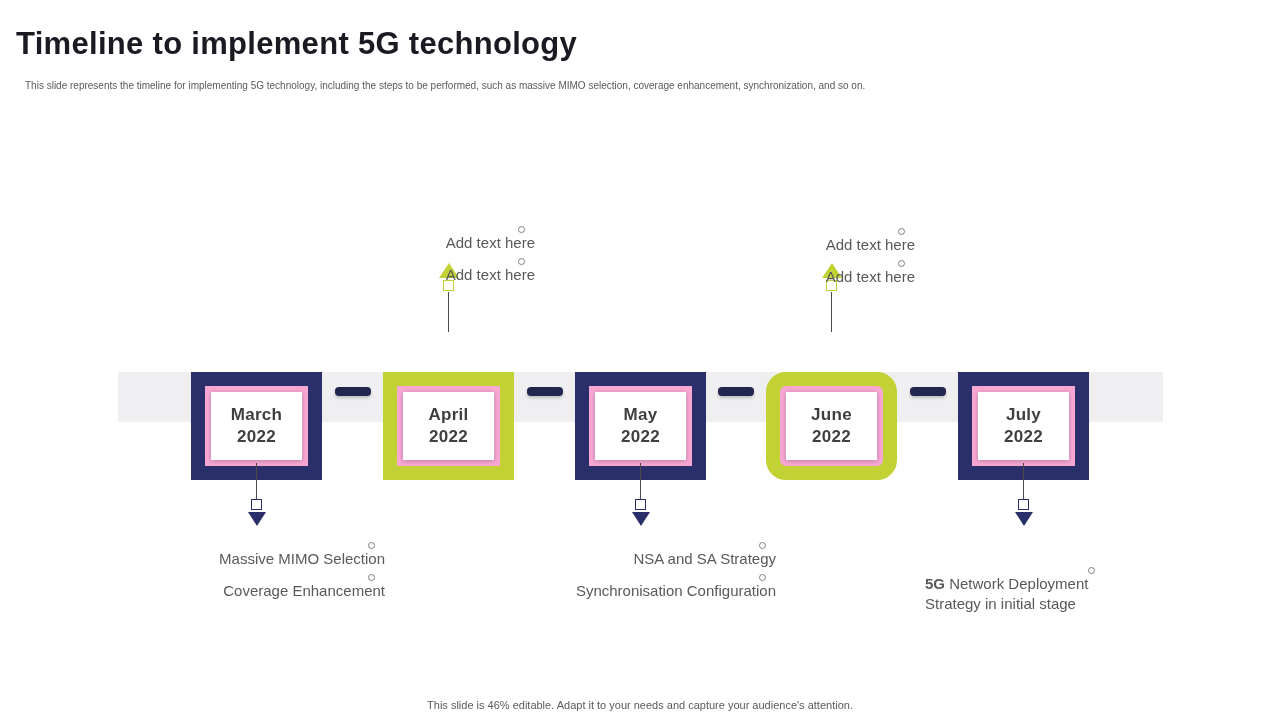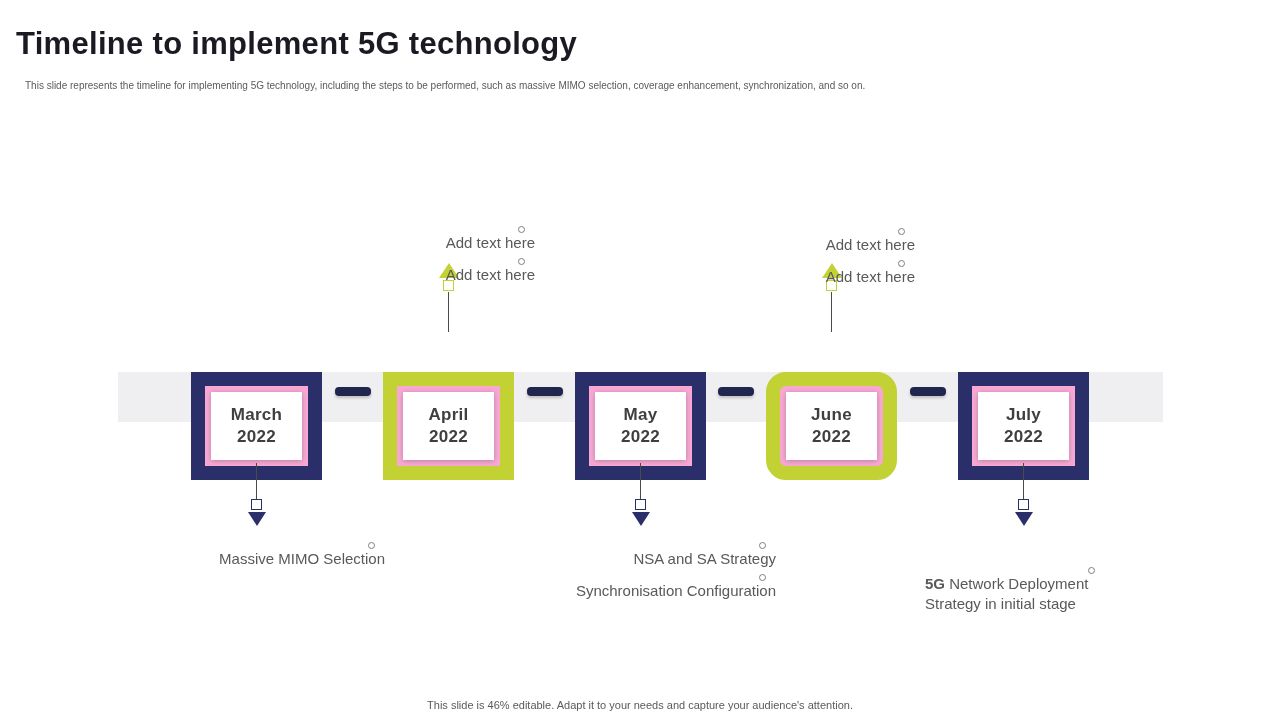--- a/index.html
+++ b/index.html
@@ -110,20 +110,24 @@
       <div>
         <div class="vline" style="left: 255.75px; top: 463px; height: 36px;"></div>
         <div class="csquare navy" style="left: 251px; top: 499px;"></div>
         <div class="tri down" style="left: 247.5px; top: 512px;"></div>
       </div>
       <ul class="notes" style="left: 155px; top: 537px; width: 230px;">
         <li>
           <span class="bullet"></span>
           <span>Massive MIMO Selection</span>
         </li>
+        <li>
+          <span class="bullet"></span>
+          <span>Coverage Enhancement</span>
+        </li>
       </ul>
       <div class="ms-box accent-green" style="left: 383px; top: 332px;">
         <div class="ms-card">
           <div class="ms-month">April</div>
           <div class="ms-year">2022</div>
         </div>
       </div>
       <div class="dash" style="left: 526.5px;"></div>
       <div>
         <div class="vline" style="left: 447.75px; top: 292px; height: 40px;"></div>

